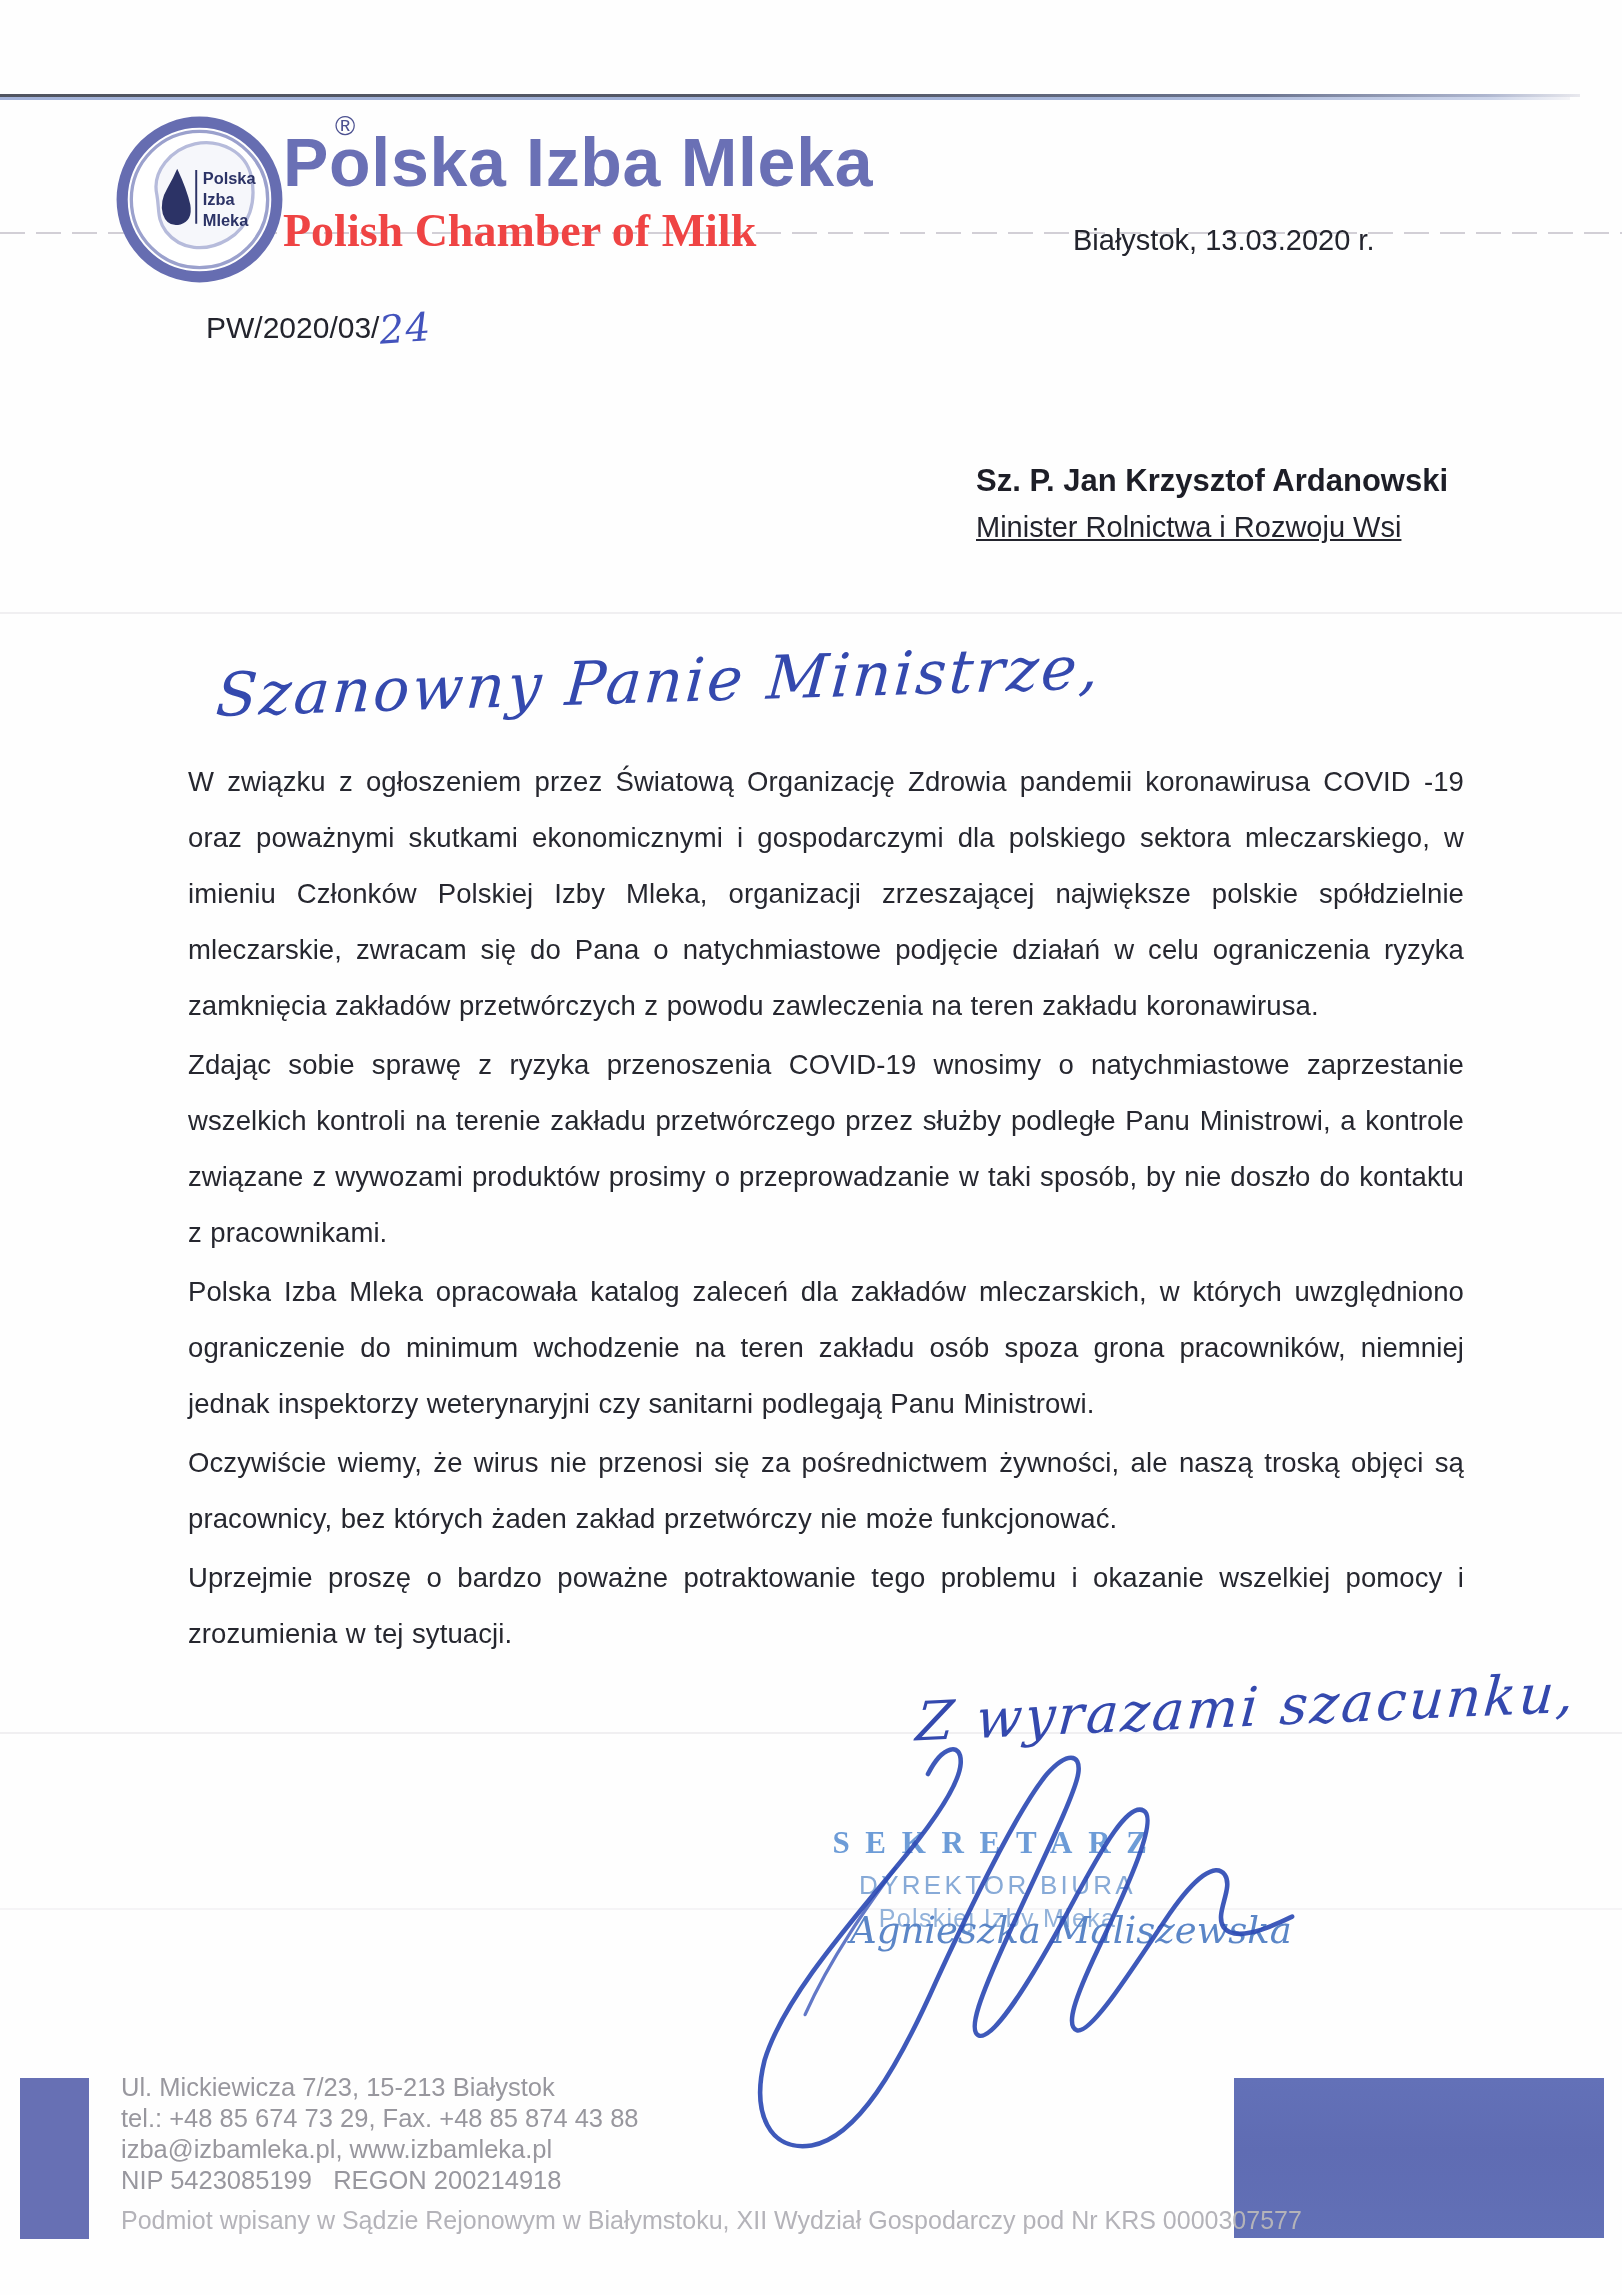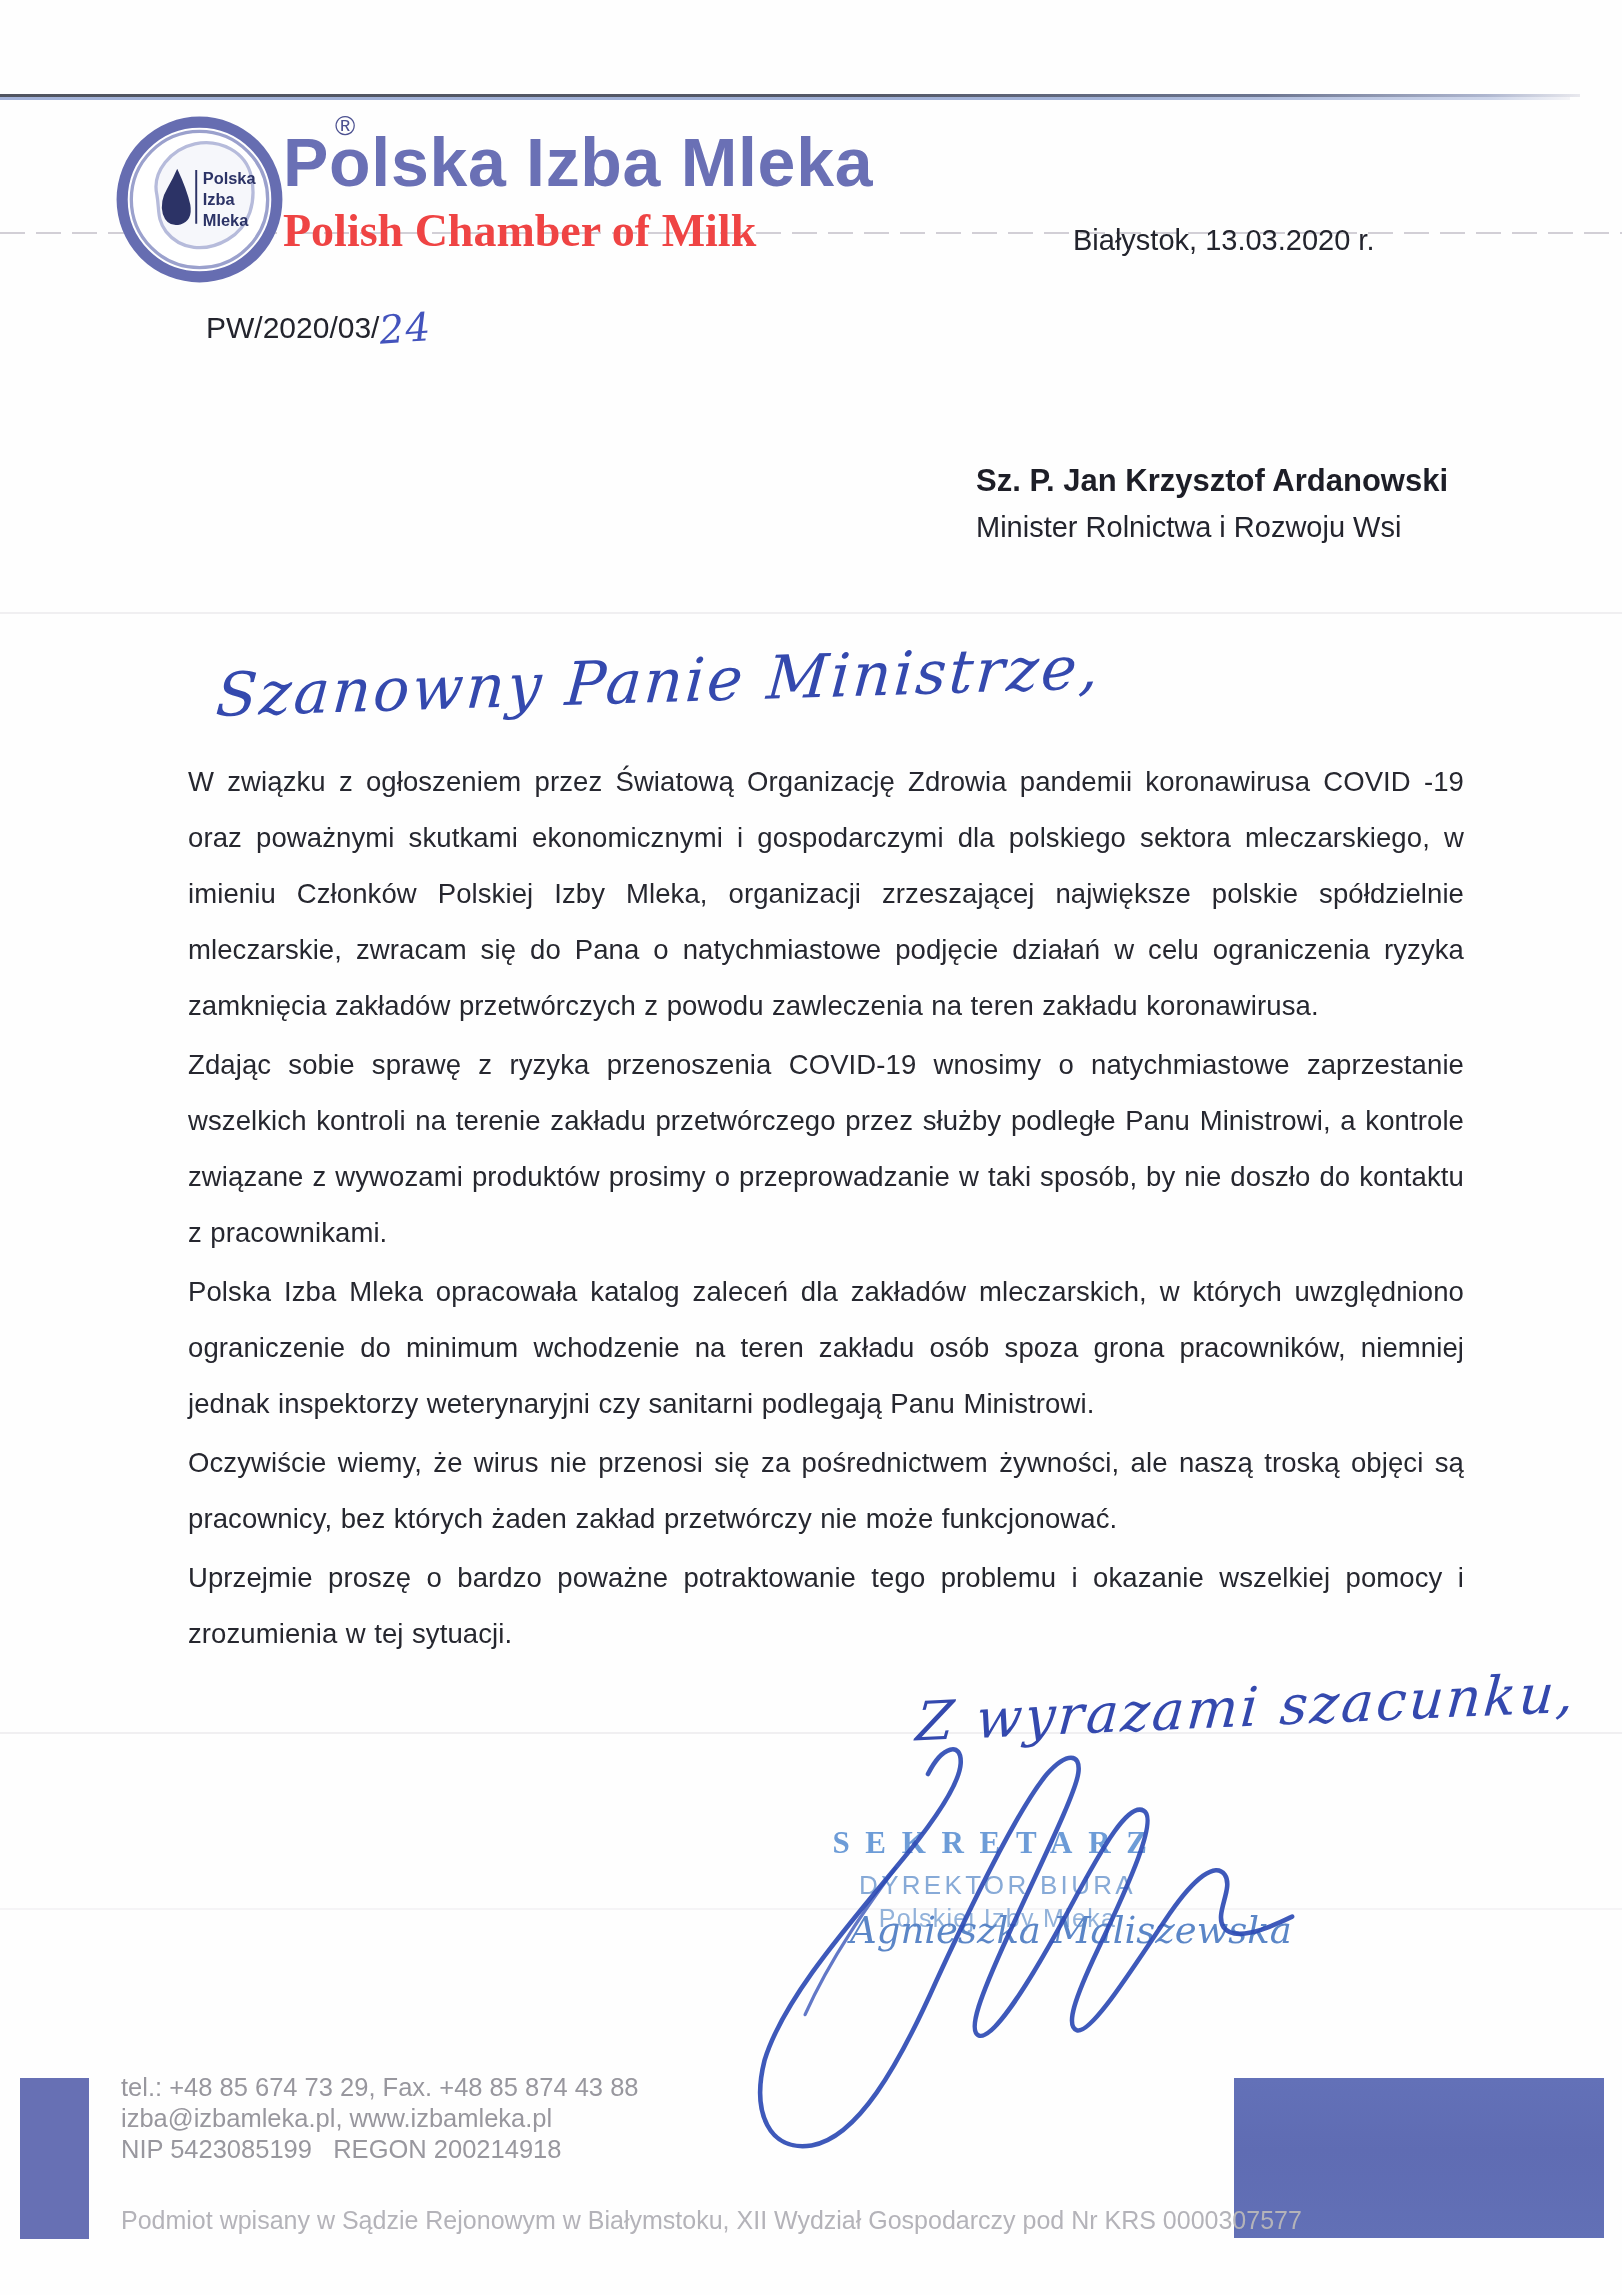--- a/index.html
+++ b/index.html
@@ -30,21 +30,21 @@
   .place-date{position:absolute;left:1073px;top:224px;width:327px;font-size:29px;color:#23242d;text-align:left;white-space:nowrap;z-index:3;}
   
   .reference{position:absolute;left:206px;top:302px;font-size:30px;color:#23242d;white-space:nowrap;}
   .reference .hand-number{
     display:inline-block;font-family:"DejaVu Serif",serif;font-style:italic;
     color:#4353bd;font-size:39px;transform:rotate(-4deg) translateY(3.9px);letter-spacing:1.3px;
   }
   
   .addressee{position:absolute;left:976px;top:458px;line-height:46px;}
   .addressee .name{font-size:31px;font-weight:bold;color:#1d1e27;white-space:nowrap;}
-  .addressee .title{font-size:29px;color:#23242d;white-space:nowrap;}
+  .addressee .title{font-size:29px;color:#23242d;white-space:nowrap;text-decoration:underline;}
   
   .handwriting{
     font-family:"DejaVu Serif",serif;font-style:italic;color:#3449ae;
     white-space:nowrap;letter-spacing:2.6px;
   }
   .greeting-hand{position:absolute;left:216px;top:646px;font-size:60px;transform:rotate(-1.8deg) skewX(-6deg);}
   .closing-hand{position:absolute;left:916px;top:1676px;font-size:54px;transform:rotate(-2.5deg) skewX(-7deg);}
   
   .body-text{position:absolute;left:185px;top:751px;width:1282px;}
   .body-text p{
@@ -137,20 +137,21 @@
              C562,396 548,438 566,444 C588,450 650,350 708,265
              C746,210 778,186 792,206 C806,226 776,265 790,286
              C806,308 850,292 895,270" fill="none" stroke="#2e4bb4" stroke-width="7" stroke-linecap="round" opacity="0.92"></path>
     <path d="M288,196 C250,248 190,330 150,420" fill="none" stroke="#2e4bb4" stroke-width="5" stroke-linecap="round" opacity="0.75"></path>
   </svg>
 
   <div class="footer-bar-left"></div>
   <div class="footer-rect-right"></div>
 
   <div class="footer-text">
+    <div>Ul. Mickiewicza 7/23, 15-213 Białystok</div>
     <div>tel.: +48 85 674 73 29, Fax. +48 85 874 43 88</div>
     <div>izba@izbamleka.pl, www.izbamleka.pl</div>
     <div>NIP 5423085199   REGON 200214918</div>
   </div>
   <div class="registry-line">Podmiot wpisany w Sądzie Rejonowym w Białymstoku, XII Wydział Gospodarczy pod Nr KRS 0000307577</div>
 
 </div>
 
 
 </body></html>

